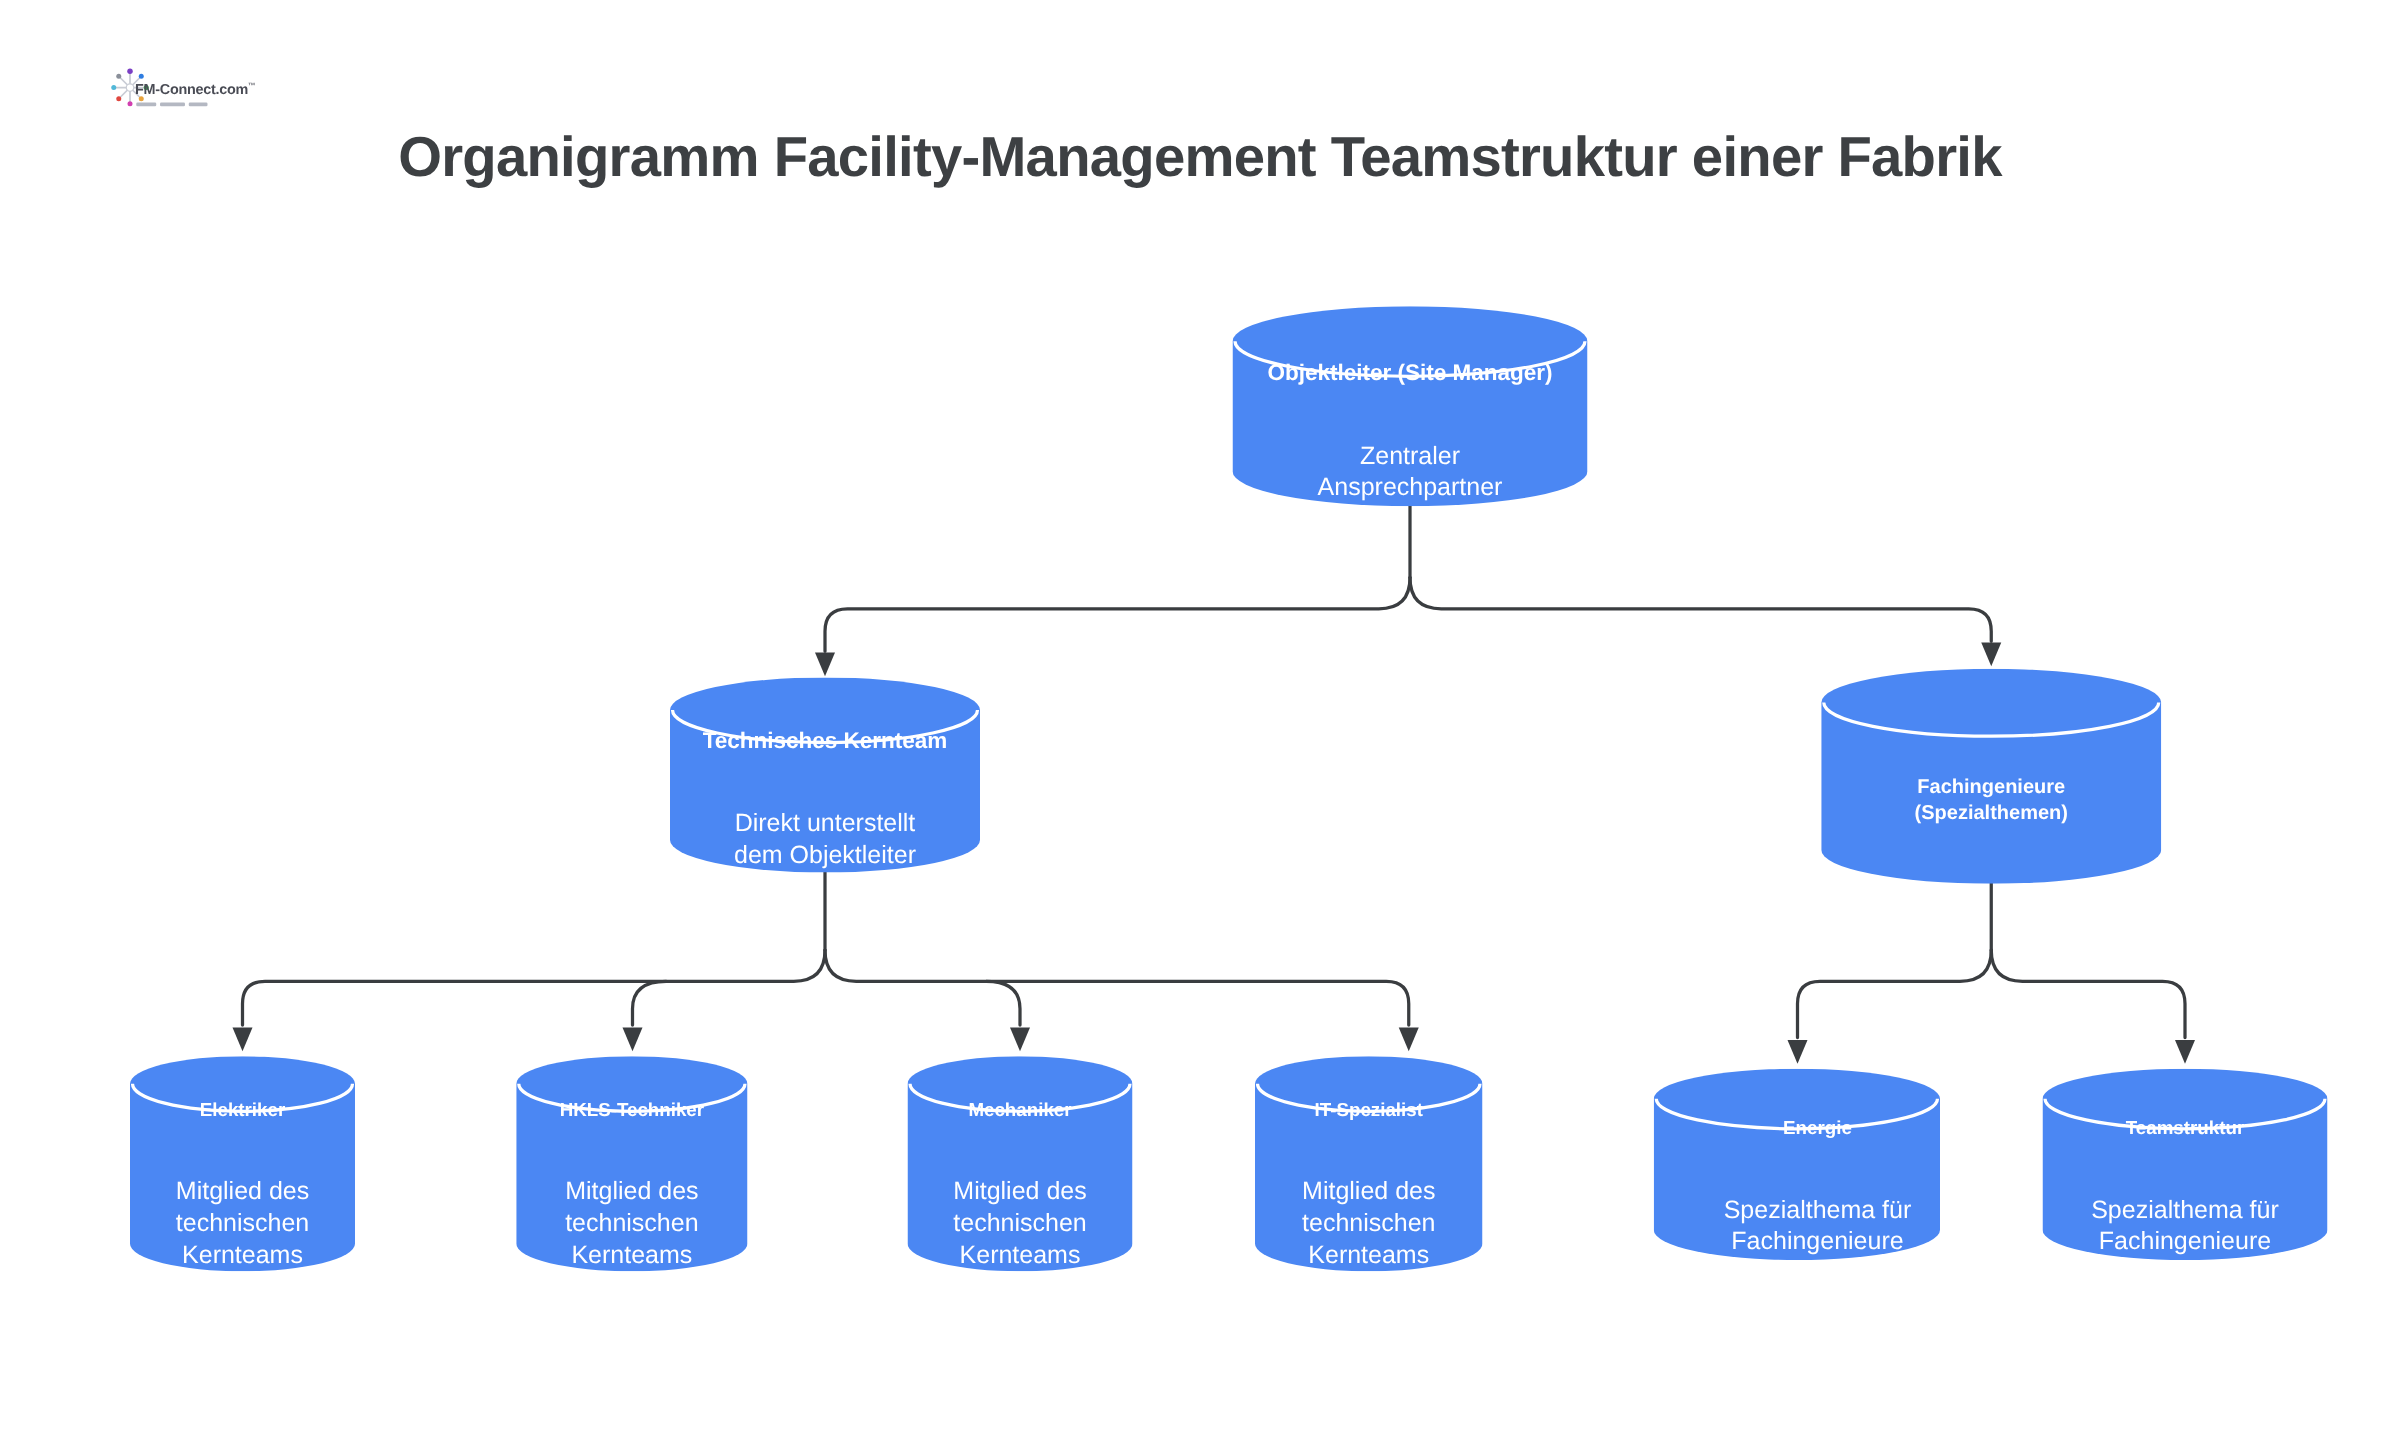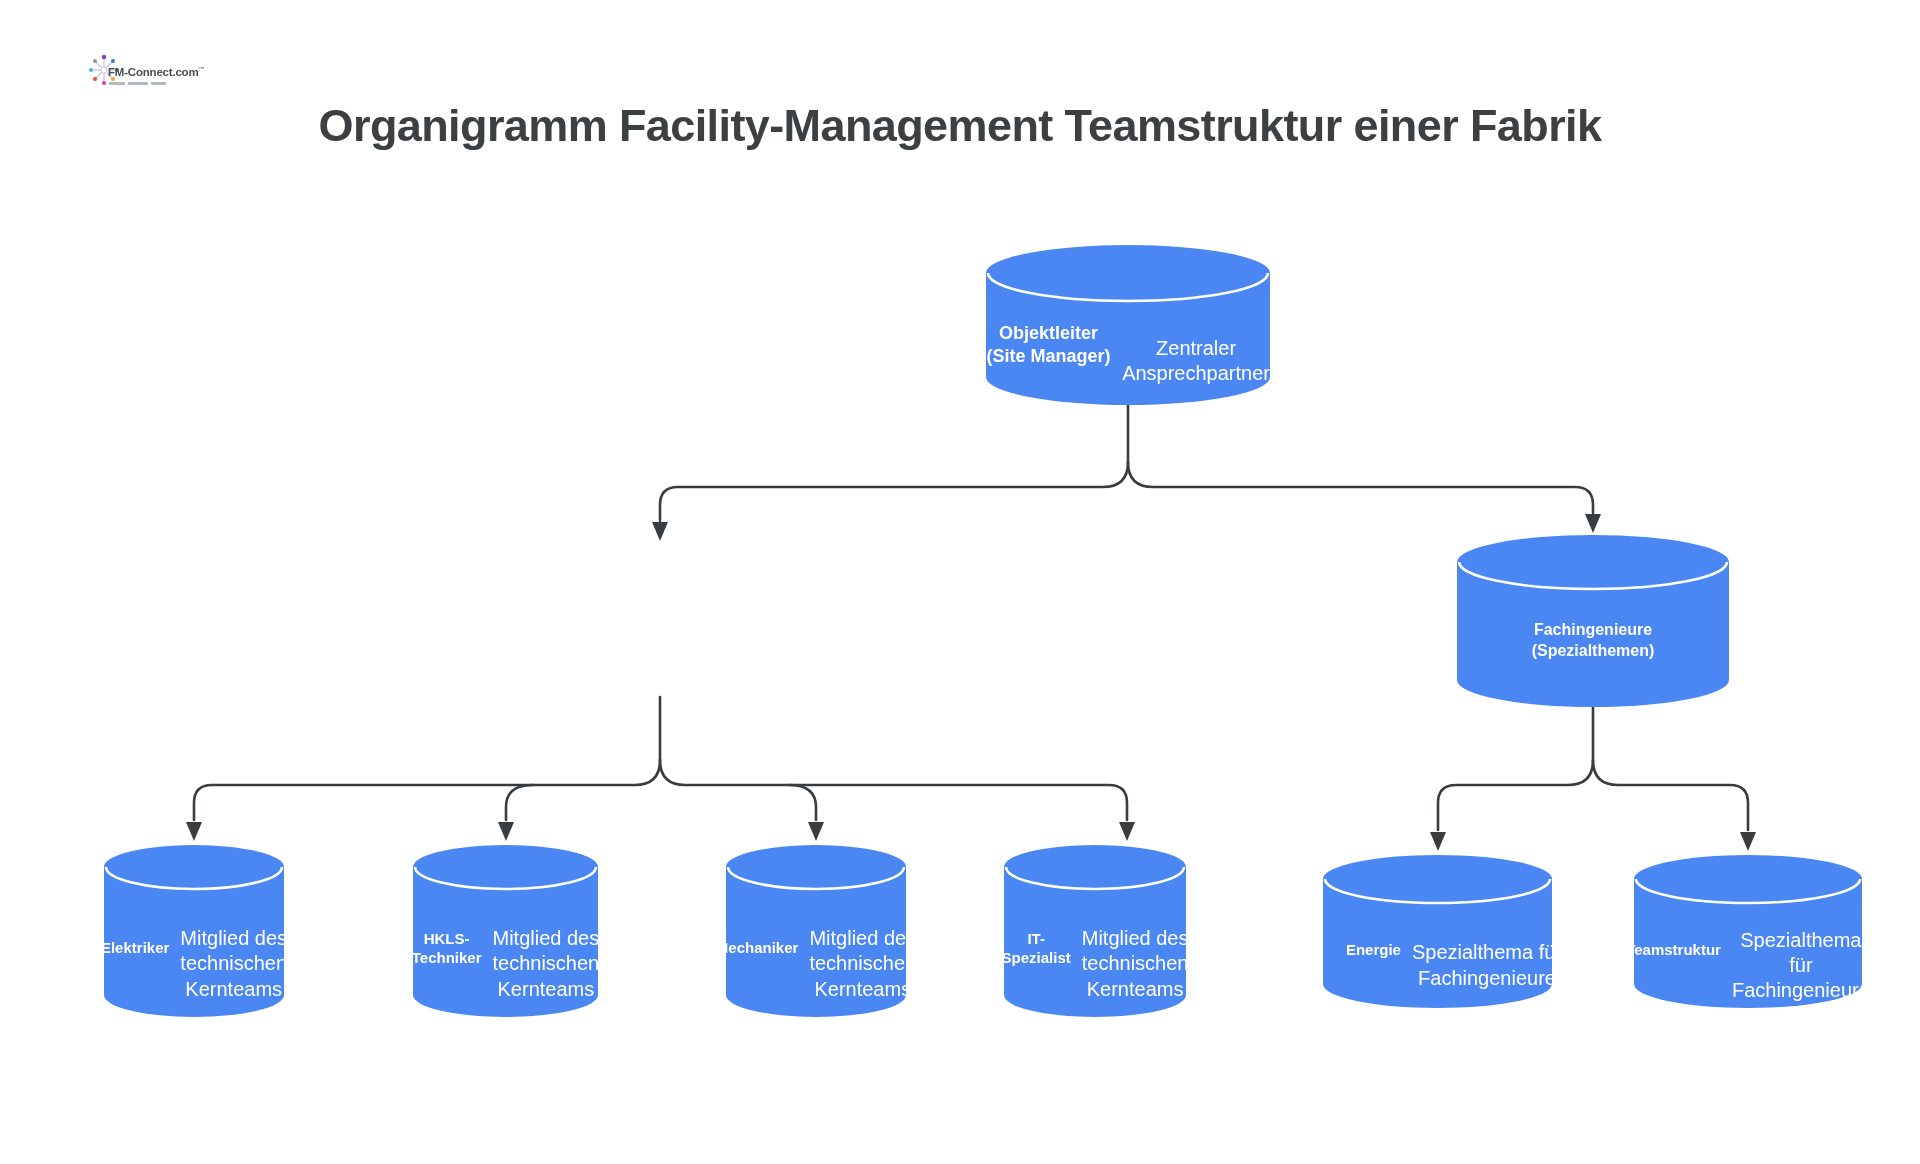--- a/index.html
+++ b/index.html
@@ -23,21 +23,21 @@
     font-size:45px;font-weight:800;letter-spacing:-0.6px;color:#3d4043;
   }
   
   .connectors{position:absolute;left:0;top:0;}
   .connectors path{fill:none;stroke:#3a3d40;stroke-width:2.6px;stroke-linecap:round;}
   .connectors polygon{fill:#3a3d40;stroke:none;}
   
   .node{position:absolute;}
   .node svg.cyl{position:absolute;left:0;top:0;}
   .node-text{
-    position:absolute;inset:0;display:flex;flex-direction:row;align-items:center;
+    position:absolute;inset:0;display:flex;flex-direction:column;align-items:center;
     justify-content:flex-start;text-align:center;color:#ffffff;gap:11px;
     padding-top:var(--pt,32px);box-sizing:border-box;
   }
   .node-title{font-weight:700;font-size:var(--ts,15px);line-height:1.3;white-space:pre-line;}
   .node-sub{font-weight:400;font-size:var(--ss,20px);line-height:1.26;white-space:pre-line;margin-top:32px;}
   
   .node-text{justify-content:center;}
 </style>
 </head>
 <body>
@@ -102,20 +102,31 @@
         <path d="M0 28 A142 28 0 0 1 284 28 L284 132 A142 28 0 0 1 0 132 Z" fill="#4b87f3"></path>
         <path d="M2 28 A140 28 0 0 0 282 28" fill="none" stroke="#ffffff" stroke-width="2.6"></path>
       </svg>
     <div class="node-text">
       <div class="node-title">Objektleiter (Site Manager)</div>
       <div class="node-sub">Zentraler
 Ansprechpartner</div>
     </div>
   </div>
 
+  <div class="node" style="left:536px;top:542px;width:248px;height:156px;--pt:38px;--ts:18px;--ss:20px">
+      <svg width="248" height="156" viewBox="0 0 248 156" class="cyl">
+        <path d="M0 26 A124 26 0 0 1 248 26 L248 130 A124 26 0 0 1 0 130 Z" fill="#4b87f3"></path>
+        <path d="M2 26 A122 26 0 0 0 246 26" fill="none" stroke="#ffffff" stroke-width="2.6"></path>
+      </svg>
+    <div class="node-text">
+      <div class="node-title">Technisches Kernteam</div>
+      <div class="node-sub">Direkt unterstellt
+dem Objektleiter</div>
+    </div>
+  </div>
 
   <div class="node" style="left:1457px;top:535px;width:272px;height:172px;--pt:40px;--ts:16px;--ss:20px">
       <svg width="272" height="172" viewBox="0 0 272 172" class="cyl">
         <path d="M0 27 A136 27 0 0 1 272 27 L272 145 A136 27 0 0 1 0 145 Z" fill="#4b87f3"></path>
         <path d="M2 27 A134 27 0 0 0 270 27" fill="none" stroke="#ffffff" stroke-width="2.6"></path>
       </svg>
     <div class="node-text">
       <div class="node-title">Fachingenieure
 (Spezialthemen)</div>
     </div>

